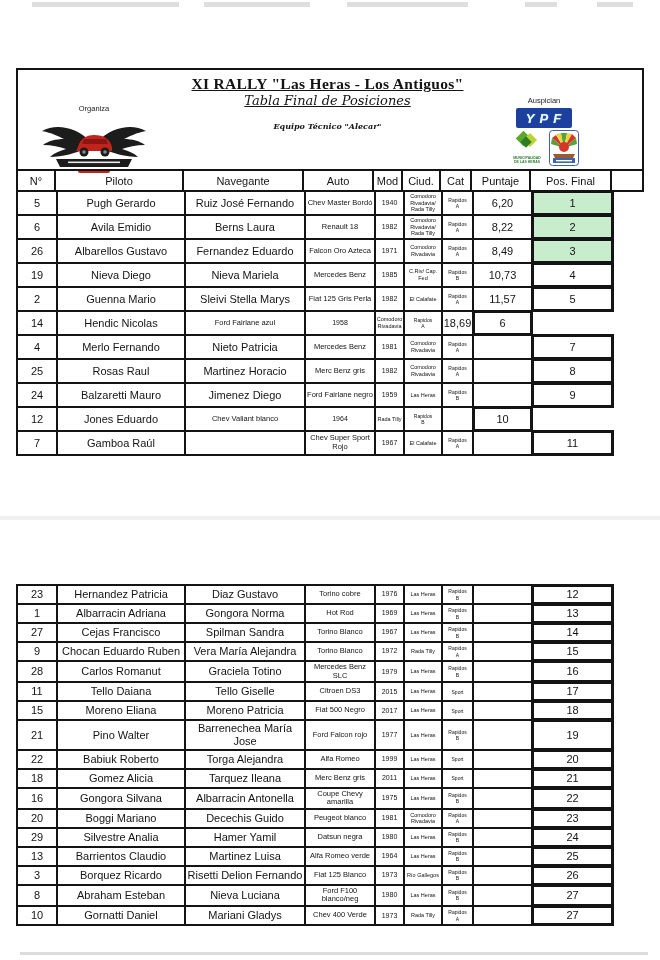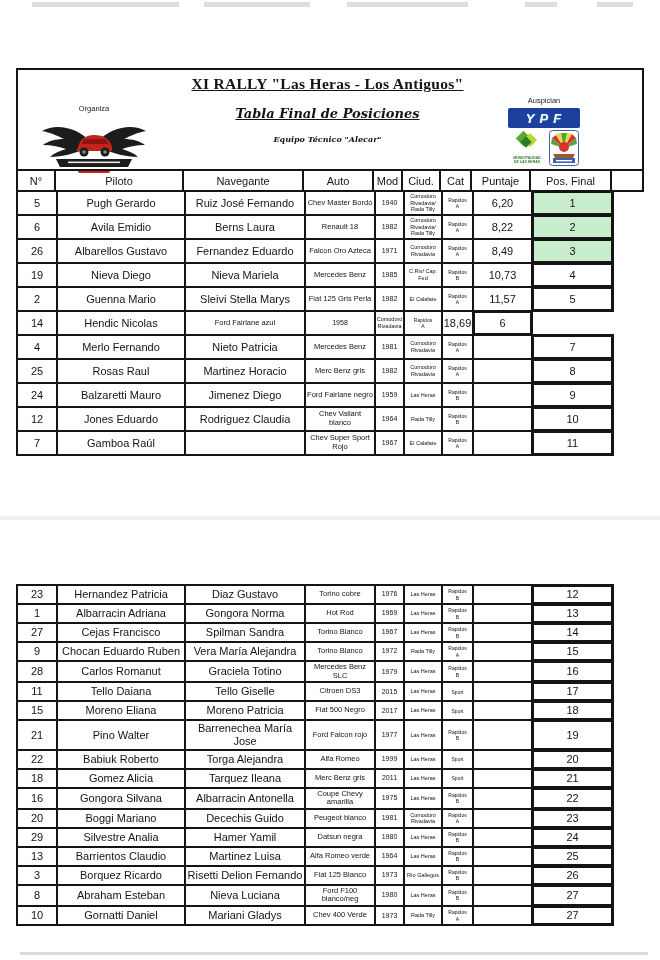--- a/index.html
+++ b/index.html
@@ -25,32 +25,32 @@
   .titles{position:absolute;left:145px;right:150px;top:5px;text-align:center;}
   .main-title{
     font-family:"Liberation Serif",serif;font-weight:bold;font-size:15.5px;
     text-decoration:underline;letter-spacing:.3px;white-space:nowrap;
   }
   .date-line{
     margin-top:3px;font-family:"DejaVu Serif",serif;font-style:italic;font-weight:bold;
     font-size:10.5px;text-decoration:underline;
   }
   .sub-title{
-    margin-top:13px;font-family:"DejaVu Serif",serif;font-style:italic;font-weight:bold;
+    font-family:"DejaVu Serif",serif;font-style:italic;font-weight:normal;
     font-size:13px;text-decoration:underline;
   }
   .team-line{
     margin-top:13px;font-family:"DejaVu Serif",serif;font-style:italic;font-weight:bold;
     font-size:8px;
   }
   .organiza{position:absolute;left:14px;top:34px;width:124px;text-align:center;}
   .small-label{font-size:7.5px;color:#222;}
   .auspician{position:absolute;right:56px;top:26px;width:84px;text-align:center;}
   .ypf-box{
-    margin:3px auto 2px;width:72px;height:20px;background:#1d3f9e;border-radius:2px;
+    margin:3px auto 2px;width:56px;height:20px;background:#1d3f9e;border-radius:2px;
     display:flex;align-items:center;justify-content:center;
   }
   .ypf-text{
     color:#eaf6ff;font-weight:bold;font-style:italic;font-size:13px;letter-spacing:5px;
     text-shadow:0 0 1px #7fd4e8;padding-left:4px;
   }
   .logo-row{display:flex;justify-content:center;gap:4px;align-items:flex-start;}
   .muni{width:36px;text-align:center;}
   .muni-text{font-size:3.5px;color:#2e7d32;line-height:1.2;font-weight:bold;}
 
@@ -300,21 +300,20 @@
       <div class="cell c-cat">
         <div>Rapidos</div>
         <div>B</div>
       </div>
       <div class="cell c-punt"></div>
       <div class="cell c-pos">9</div>
     </div>
     <div class="trow">
       <div class="cell c-num">12</div>
       <div class="cell c-pil">Jones Eduardo</div>
-      <div class="cell c-nav">Rodriguez Claudia</div>
       <div class="cell c-auto">Chev Valiant blanco</div>
       <div class="cell c-mod">1964</div>
       <div class="cell c-ciud">Rada Tilly</div>
       <div class="cell c-cat">
         <div>Rapidos</div>
         <div>B</div>
       </div>
       <div class="cell c-punt"></div>
       <div class="cell c-pos">10</div>
     </div>

